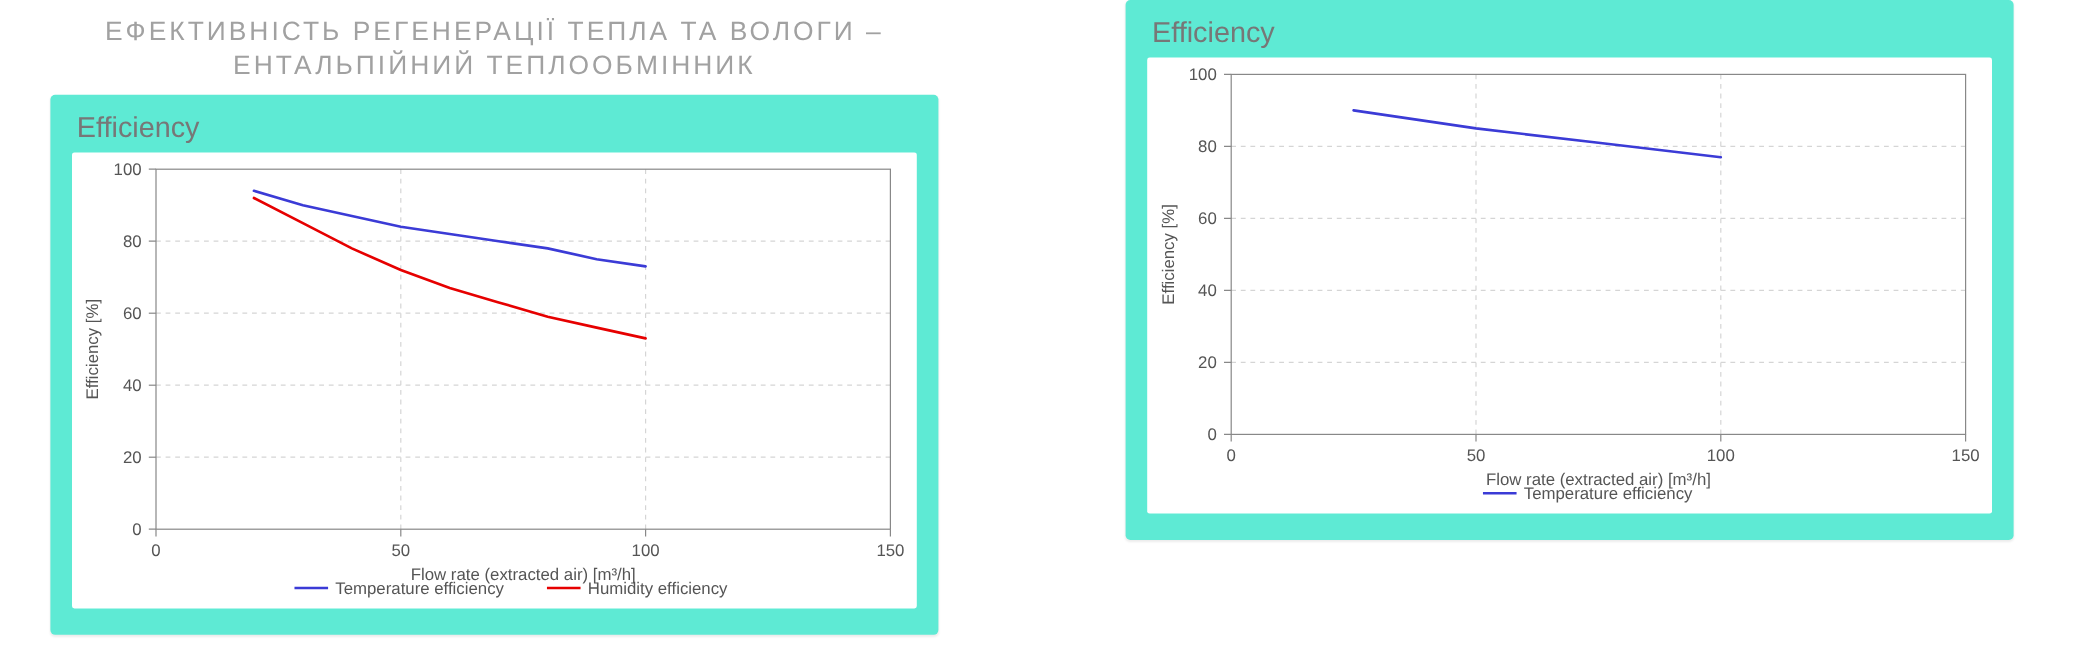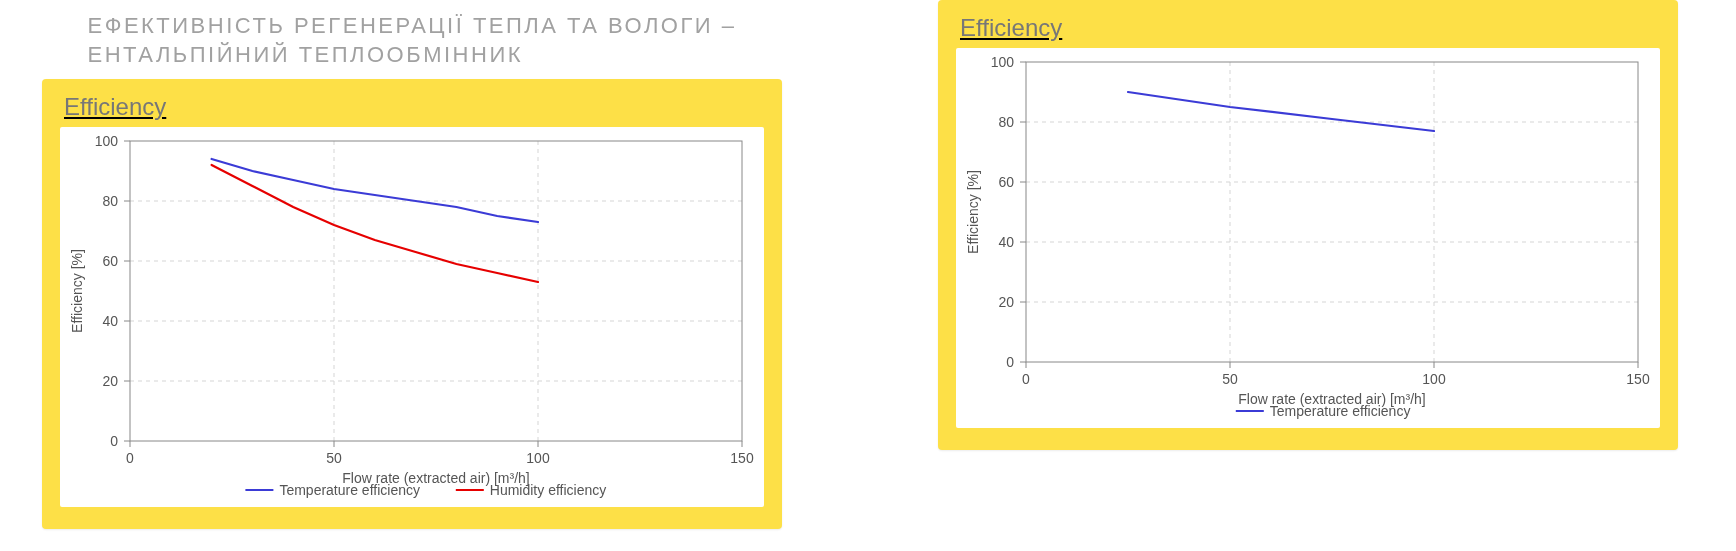--- a/index.html
+++ b/index.html
@@ -21,34 +21,33 @@
     display: flex;
     flex-direction: column;
     align-items: center;
   }
   .panel-heading {
     font-family: "Segoe UI", "Helvetica Neue", Arial, sans-serif;
     font-size: 22px;
     letter-spacing: 2.5px;
     font-weight: 300;
     color: #a1a1a1;
-    text-align: left;
+    text-align: center;
     white-space: pre-line;
     line-height: 1.3;
     margin: 12px 0 10px 0;
   }
   .chart-card {
     width: 740px;
     height: 450px;
-    background: #fde047;
+    background: #5eead4;
     border-radius: 4px;
     box-shadow: 0 1px 2px rgba(0,0,0,0.08);
     box-sizing: border-box;
     position: relative;
-    text-decoration: underline;
   }
   .card-title {
     font-family: "Segoe UI Light", "Helvetica Neue", Arial, sans-serif;
     font-size: 24px;
     font-weight: 300;
     color: #777;
     padding: 14px 22px 6px 22px;
   }
   .plot-wrap {
     background: #ffffff;

